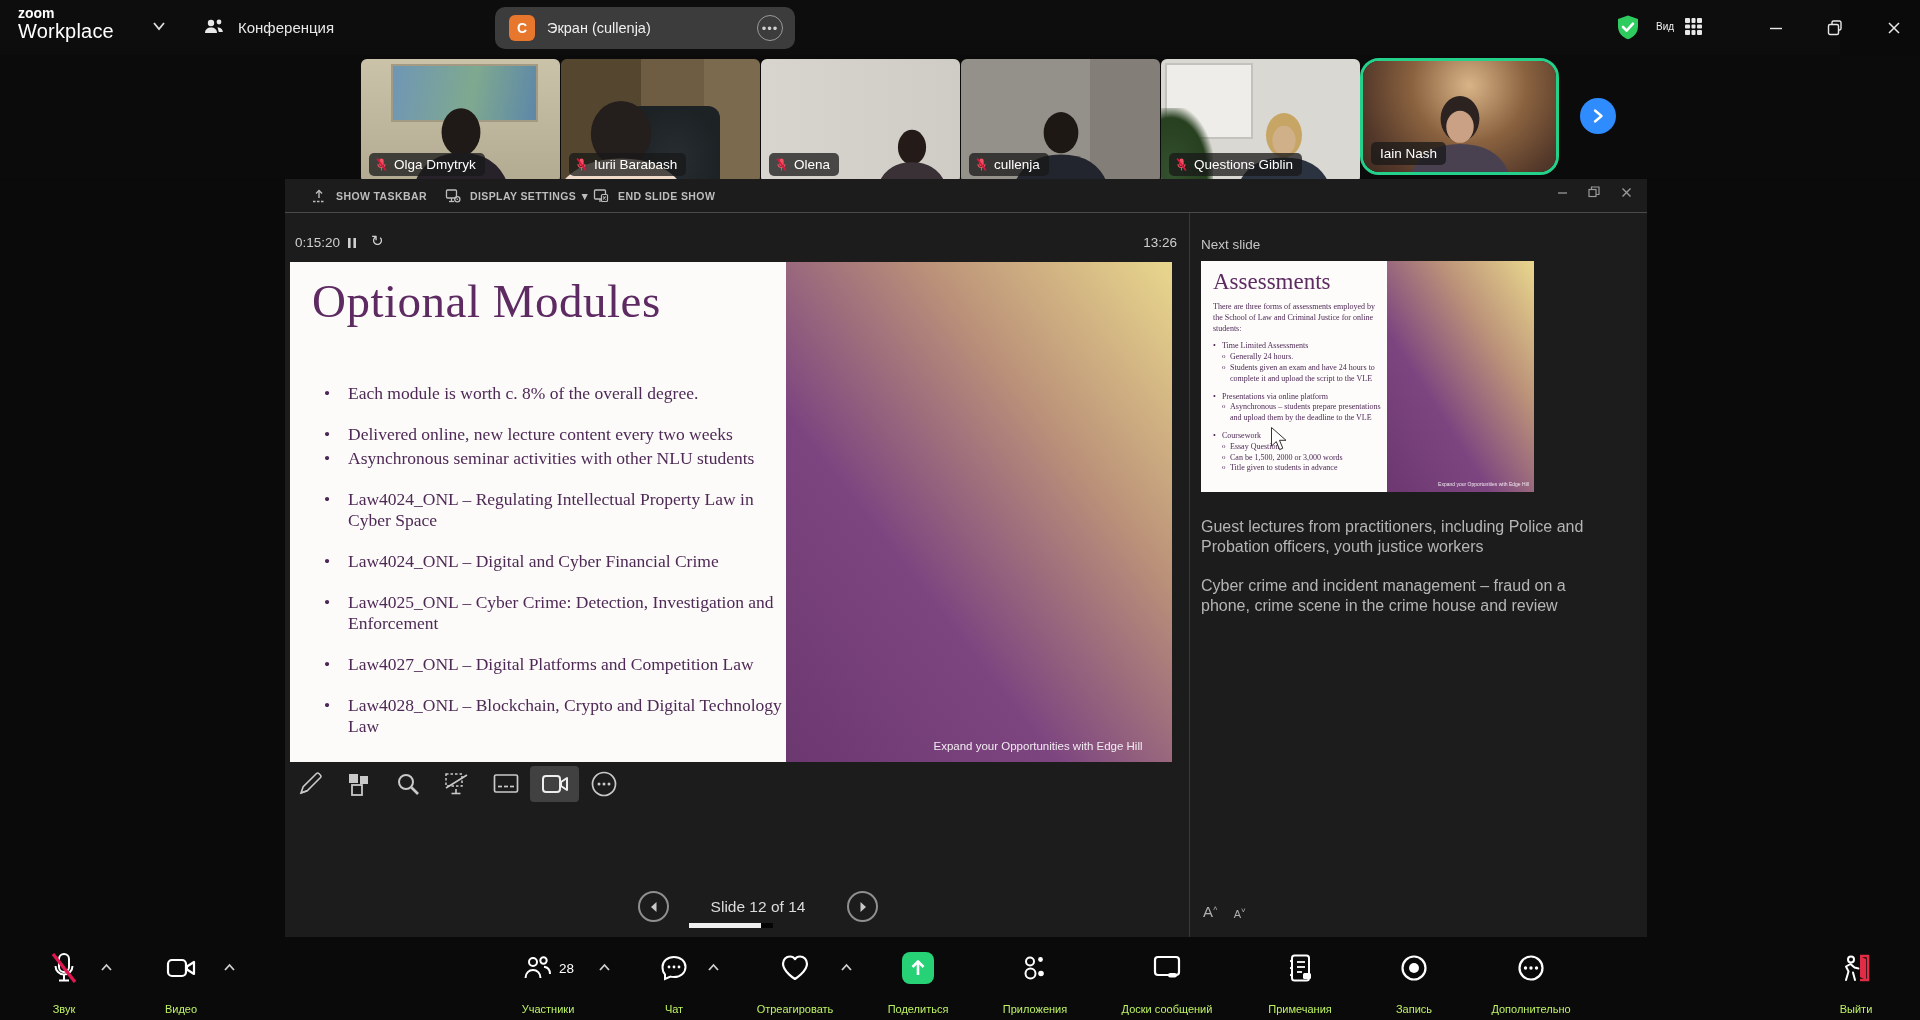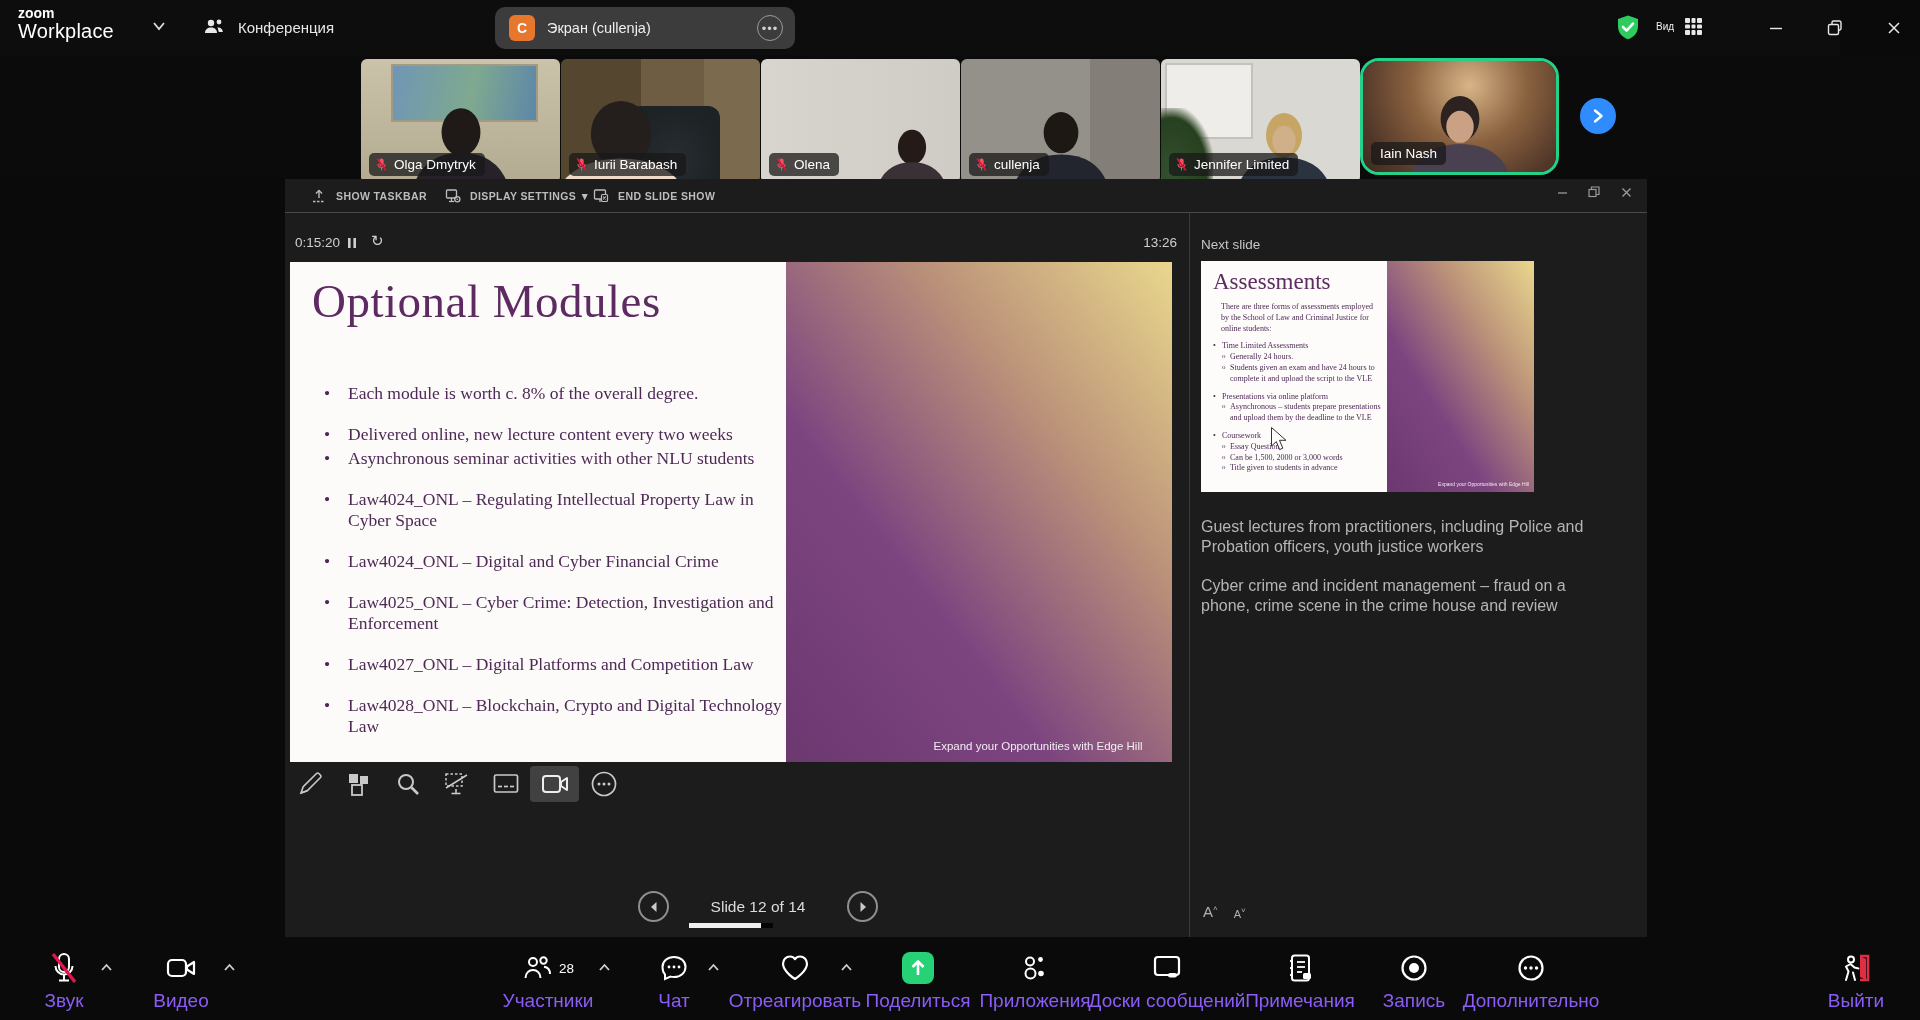--- a/index.html
+++ b/index.html
@@ -75,41 +75,41 @@
   .nav-label { width:122px; text-align:center; color:#dcdcdc; font-size:15.5px; }
   .pbar { position:absolute; left:404px; top:744px; width:84px; height:5px; background:#050505; }
   .pbar-fill { width:86%; height:100%; background:#efefef; }
 
   .vdiv { position:absolute; left:904px; top:34px; width:1px; height:724px; background:#3a3a3a; }
 
   .ns-label { position:absolute; left:916px; top:58px; color:#c6c6c6; font-size:13.5px; }
   .thumb { position:absolute; left:916px; top:82px; width:333px; height:231px; background:#fdfcfa; display:flex; overflow:hidden; }
   .th-left { width:56%; padding:8px 6px 6px 12px; position:relative; }
   .th-title { font-family:"Liberation Serif",serif; font-size:23px; color:#5d2a62; }
-  .th-intro { margin-top:7px; font-family:"Liberation Serif",serif; font-size:8px; line-height:1.35; color:#4e2956;margin-left:8px; }
+  .th-intro { margin-top:7px; font-family:"Liberation Serif",serif; font-size:8px; line-height:1.35; color:#4e2956; }
   .th-item { margin-top:7px; font-family:"Liberation Serif",serif; font-size:8px; line-height:1.35; color:#4e2956; padding-left:9px; position:relative; }
   .th-item::before { content:"•"; position:absolute; left:0; }
   .th-sub { padding-left:8px; position:relative; }
   .th-sub::before { content:"o"; position:absolute; left:0; font-size:7px; }
   .th-right { width:44%; position:relative; background:linear-gradient(to top right,#6c3870 0%,#7d4580 35%,#bb9279 68%,#e9d78d 100%); }
   .th-footer { position:absolute; right:5px; bottom:5px; color:#efe8ef; font-size:5px; }
   .notes { position:absolute; left:916px; top:338px; width:396px; color:#b5b5b5; font-size:16px; line-height:1.25; }
   .notes p + p { margin-top:19px; }
   .fontbtns { position:absolute; left:918px; top:724px; display:flex; align-items:flex-end; gap:16px; color:#b0b0b0; }
   .fa1 { font-size:15px; } .fa2 { font-size:11px; }
   .fontbtns sup { font-size:8px; }
 
   
   .cursor { position:absolute; left:1270px; top:426px; z-index:50; }
 
   
   .bbar { position:absolute; left:0; top:943px; width:1920px; height:77px; background:#0a0a0a; }
   .bbtn { position:absolute; top:6px; display:flex; flex-direction:column; align-items:center; }
   .birow { height:38px; display:flex; align-items:center; justify-content:center; gap:7px; }
-  .blabel { margin-top:3px; color:#8b5cf6; font-size:19px; white-space:nowrap; }
+  .blabel { margin-top:16px; color:#bef264; font-size:11px; white-space:nowrap; }
   .bcount { color:#fff; font-size:13.5px; }
   .chev { position:absolute; top:20px; }
   .sharebox { width:32px; height:32px; border-radius:8px; background:#27d175; display:flex; align-items:center; justify-content:center; }
   svg { display:block; }
 </style>
 </head>
 <body>
 
 <div id="screen">
 
@@ -253,21 +253,21 @@
           <ellipse cx="50" cy="26" rx="11" ry="14" fill="#cfb089"></ellipse>
           <path d="M6 70 Q16 42 50 42 Q84 42 94 70 Z" fill="#2b3340"></path>
         </svg>
       <div class="pill">
         <svg width="13" height="15" viewBox="0 0 24 26">
             <path d="M12 2a4 4 0 0 1 4 4v6a4 4 0 0 1-8 0V6a4 4 0 0 1 4-4z" fill="#ef5160"></path>
             <path d="M5.5 12a6.5 6.5 0 0 0 13 0" stroke="#ef5160" fill="none" stroke-width="2"></path>
             <line x1="12" y1="19" x2="12" y2="24" stroke="#ef5160" stroke-width="2"></line>
             <line x1="4" y1="2" x2="20" y2="24" stroke="#d9163f" stroke-width="3"></line>
           </svg>
-        <span>Jennifer Limited</span>
+        <span>Questions Giblin</span>
       </div>
     </div>
 
     <div class="tile t5 active" style="left:1360px">
       <div class="vid v5"></div>
       <svg class="sil" width="120" height="80" viewBox="0 0 100 70">
           <ellipse cx="50" cy="20" rx="17" ry="20" fill="#2c2320"></ellipse>
           <ellipse cx="50" cy="27" rx="12" ry="14" fill="#caa184"></ellipse>
           <path d="M6 70 Q16 42 50 42 Q84 42 94 70 Z" fill="#4a4150"></path>
         </svg>

